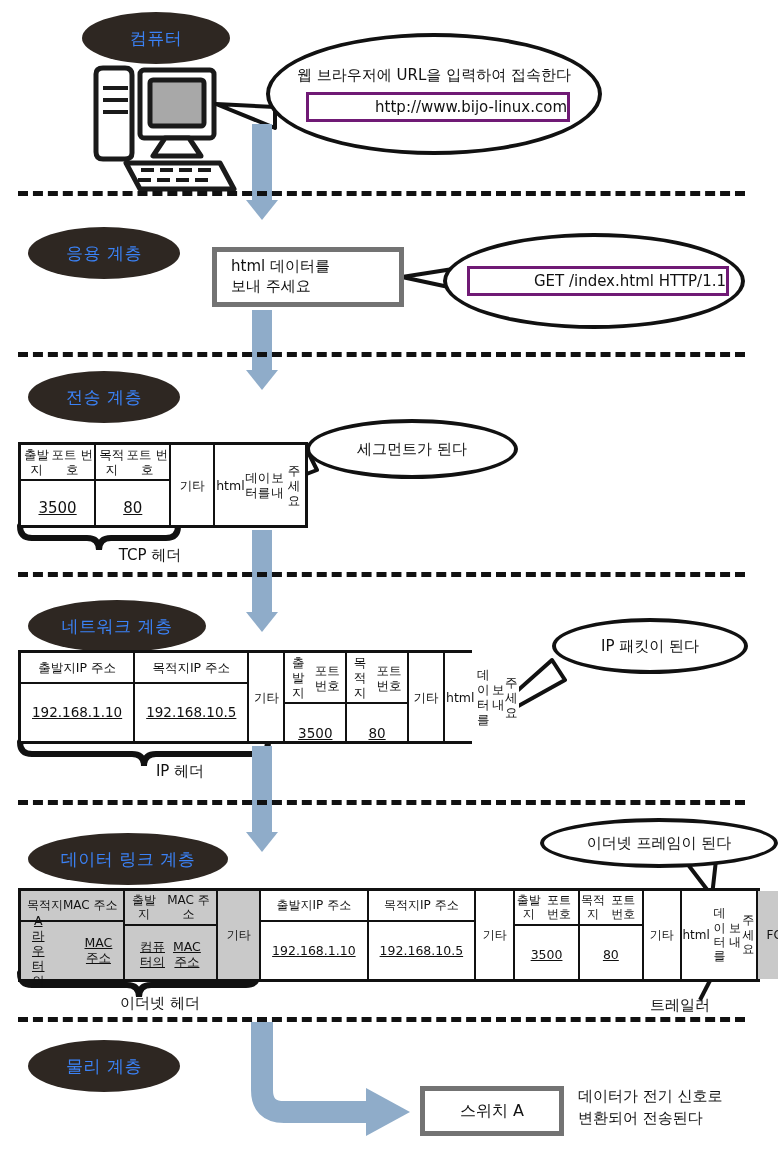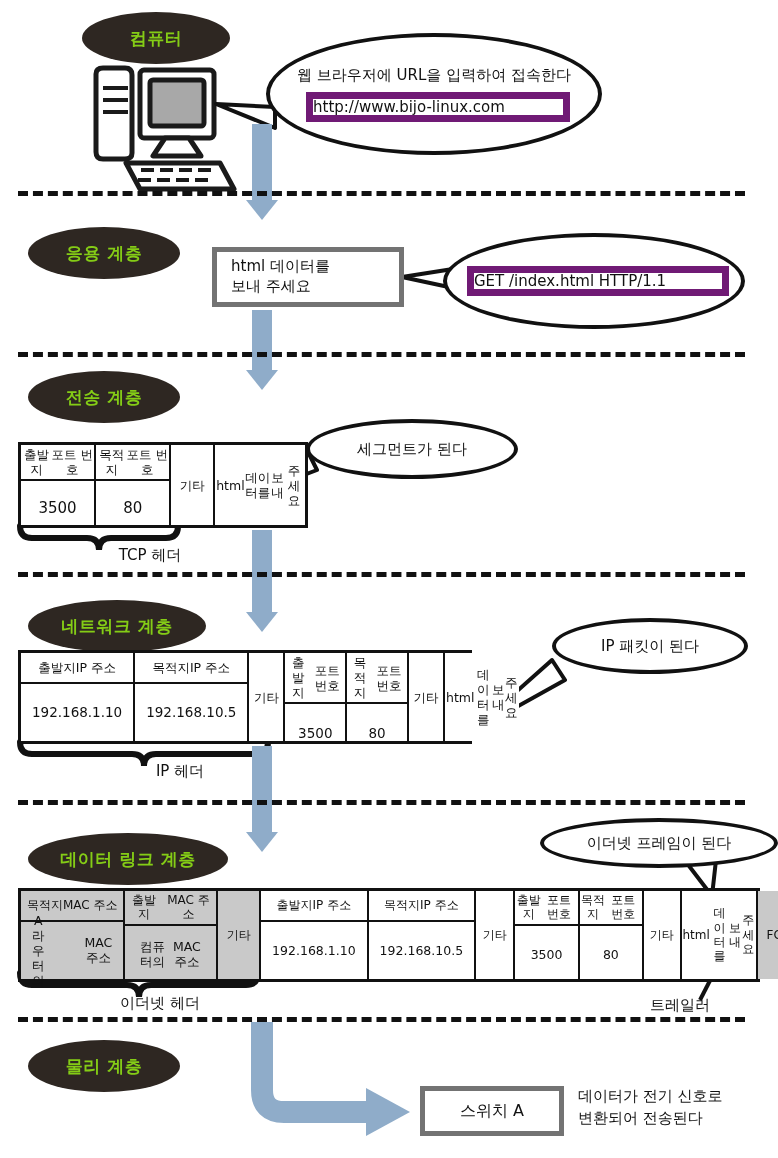--- a/index.html
+++ b/index.html
@@ -14,24 +14,24 @@
     width:778px;
     height:1158px;
     overflow:hidden;
     background:#ffffff;
   }
   .abs{position:absolute;}
 
   
   .pill{
     background:#2e2722;
-    color:#84cc16;
+    color:#3b82f6;
     border-radius:50%/50%;
     display:flex;align-items:center;justify-content:center;
-    font-weight:bold;
+    font-weight:normal;
     letter-spacing:.5px;
     text-align:center;
   }
 
   
   .sep{
     height:0;
     border-top:5px dashed #111111;
   }
 
@@ -78,39 +78,40 @@
     padding:2px 1px;
     border-bottom:2px solid #111111;
   }
   .pval{
     flex:0 0 auto;
     height:40%;
     display:flex;align-items:center;justify-content:center;
     text-align:center;
     line-height:1.2;
     padding:11px;
+    text-decoration:underline;
   }
   .pcell.merged .phead{border-bottom:none;}
   .pcell.merged{justify-content:center;}
 
   
   .bubble{
     border:4px solid #111111;
     background:#ffffff;
     border-radius:50%/50%;
     display:flex;align-items:center;justify-content:center;
     flex-direction:column;
     text-align:center;
     box-sizing:border-box;
   }
   .bubble-rect{
-    border:7px solid #701a75;
+    border:3px solid #701a75;
     background:#ffffff;
     box-sizing:border-box;
-    display:flex;align-items:center;justify-content:flex-start;
+    display:flex;align-items:center;justify-content:flex-end;
     text-align:center;
     margin-left:8px;
   }
 
   .plain{line-height:1.45;}
   .svg-layer{position:absolute;left:0;top:0;pointer-events:none;}
 </style>
 </head>
 <body>
 

